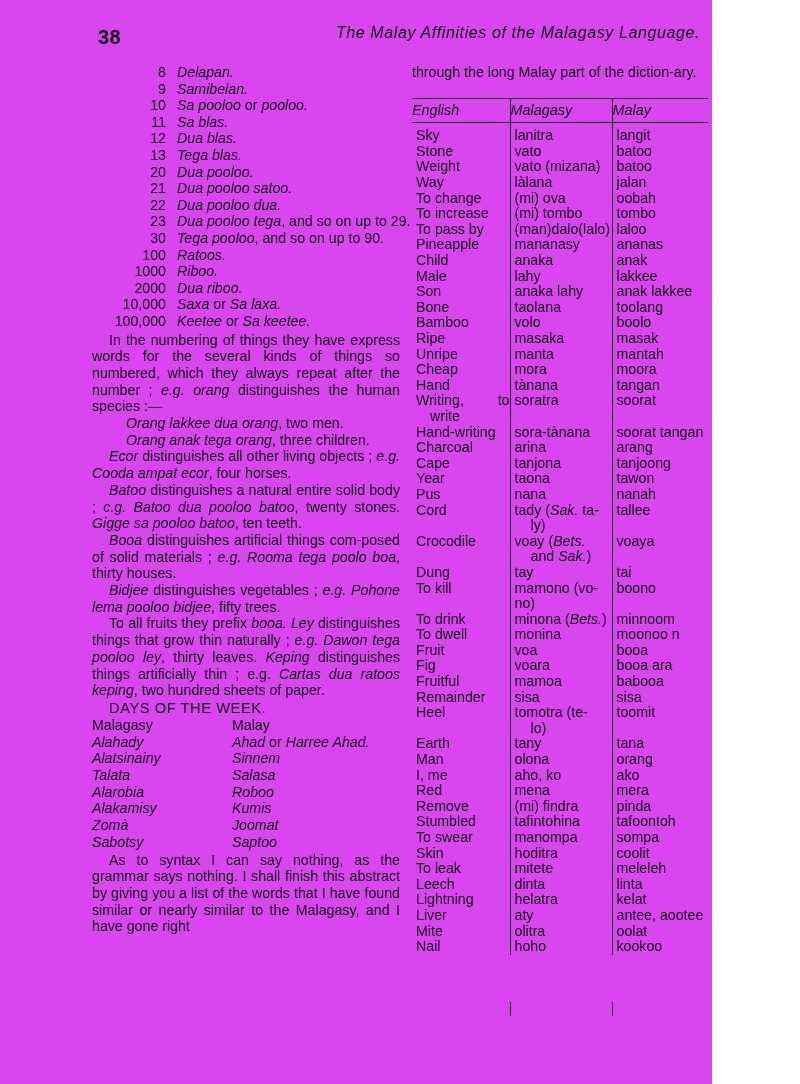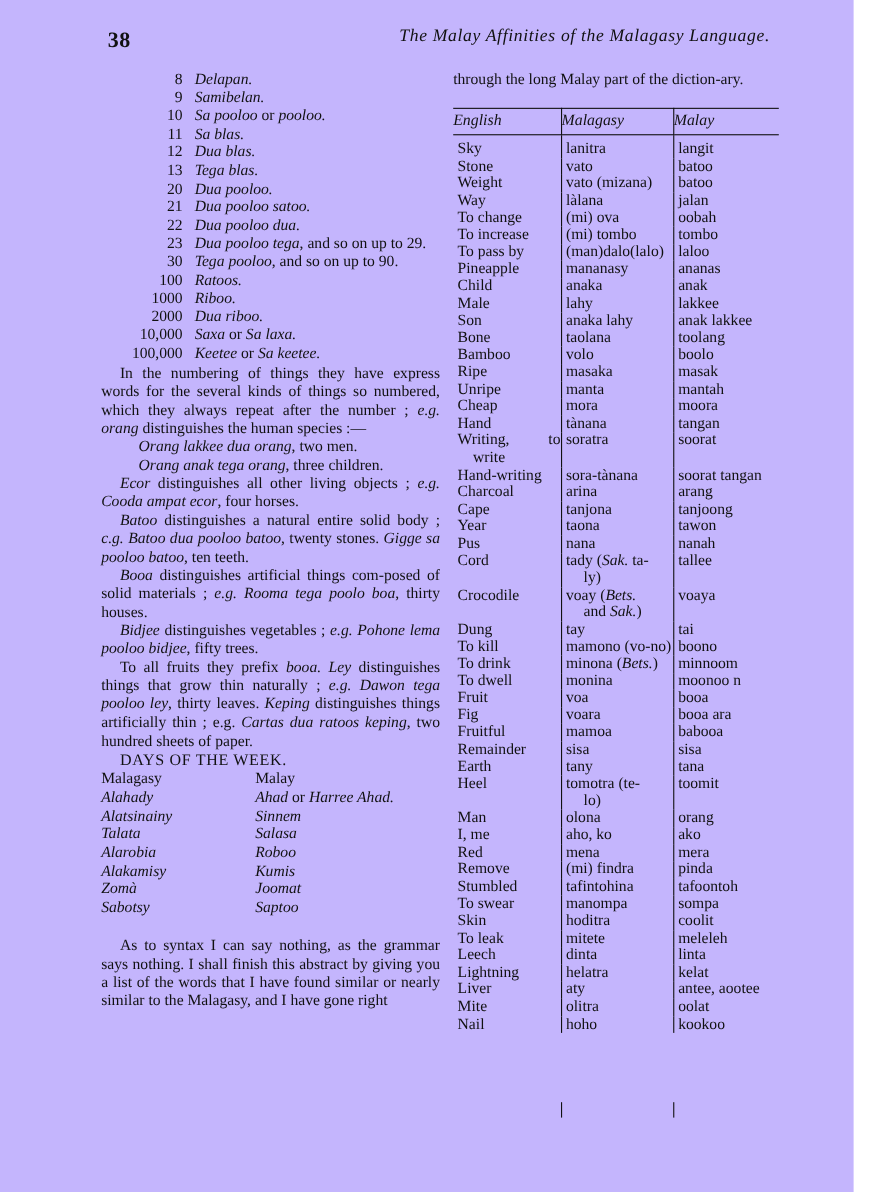--- a/index.html
+++ b/index.html
@@ -2,25 +2,25 @@
 <html><head>
 <meta charset="utf-8">
 <style>
   html, body {
     margin: 0;
     padding: 0;
     background: #ffffff;
   }
   #page {
     position: relative;
-    width: 776px;
+    width: 712px;
     height: 1084px;
-    background: #c4b5fd;
+    background: #d946ef;
     overflow: hidden;
-    font-family: Liberation Serif, serif;
+    font-family: Liberation Sans, sans-serif;
     color: #111111;
   }
 
   
   #running-head {
     position: absolute;
     left: 0;
     top: 24px;
     width: 800px;
     height: 30px;
@@ -122,21 +122,21 @@
   #days-table td {
     padding: 0;
     vertical-align: top;
     white-space: nowrap;
   }
   #days-table td.c1 { width: 140px; }
   #days-table tr.headrow td { font-style: normal; }
   #days-table tr.dayrow td { font-style: italic; }
   #days-table tr.dayrow td .rom { font-style: normal; }
 
-  #para-syntax { margin-top: 18px; }
+  #para-syntax { margin-top: 1px; }
 
   
   #intro-right {
     margin: 0;
     font-size: 14.2px;
     line-height: 16.7px;
     text-align: justify;
     text-indent: 0;
   }
 
@@ -487,33 +487,33 @@
               <td class="cell-en">Fruitful</td>
               <td class="cell-mg">mamoa</td>
               <td class="cell-ml">babooa</td>
             </tr>
             <tr>
               <td class="cell-en">Remainder</td>
               <td class="cell-mg">sisa</td>
               <td class="cell-ml">sisa</td>
             </tr>
             <tr>
-              <td class="cell-en">Earth</td>
-              <td class="cell-mg">tany</td>
-              <td class="cell-ml">tana</td>
-            </tr>
-            <tr>
               <td class="cell-en">Heel</td>
               <td class="cell-mg">
                 <span style="display: block;">tomotra  (te-</span>
                 <span class="sub">lo)</span>
               </td>
               <td class="cell-ml">toomit</td>
             </tr>
             <tr>
+              <td class="cell-en">Earth</td>
+              <td class="cell-mg">tany</td>
+              <td class="cell-ml">tana</td>
+            </tr>
+            <tr>
               <td class="cell-en">Man</td>
               <td class="cell-mg">olona</td>
               <td class="cell-ml">orang</td>
             </tr>
             <tr>
               <td class="cell-en">I, me</td>
               <td class="cell-mg">aho, ko</td>
               <td class="cell-ml">ako</td>
             </tr>
             <tr>

